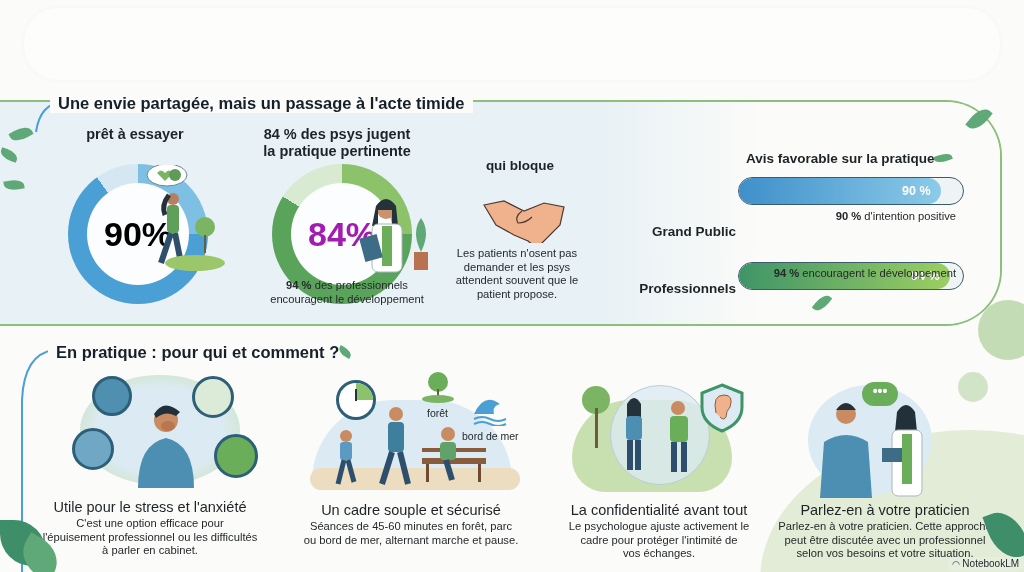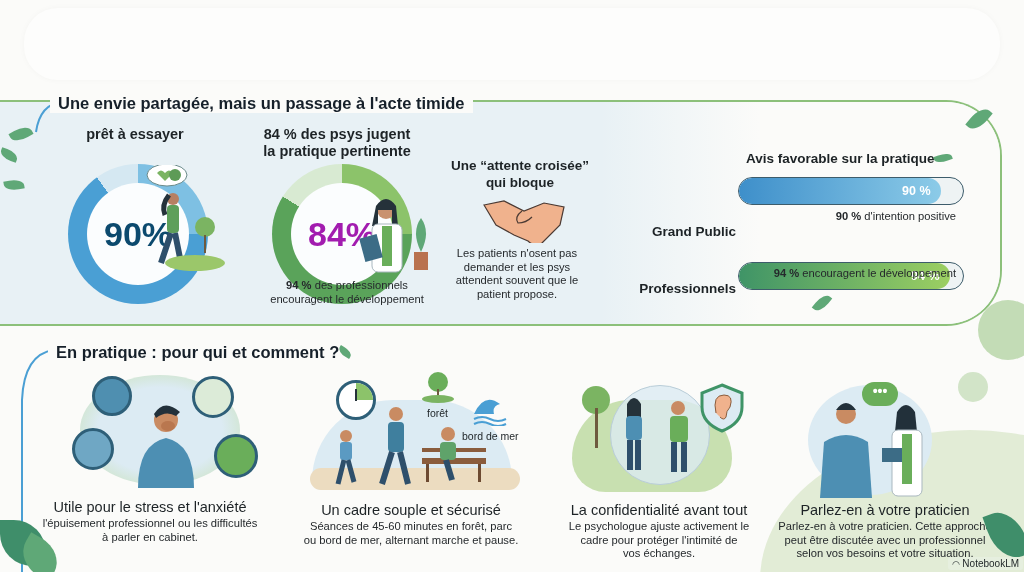--- a/index.html
+++ b/index.html
@@ -70,21 +70,21 @@
 <div class="leaf" style="left:10px;top:128px;width:22px;height:12px;transform:rotate(-30deg)"></div>
 <div class="leaf" style="left:0;top:150px;width:18px;height:10px;transform:rotate(20deg)"></div>
 <div class="leaf" style="left:4px;top:180px;width:20px;height:10px;transform:rotate(-10deg)"></div>
 
 <div class="abs section-title" style="left:50px;top:94px">Une envie partagée, mais un passage à l'acte timide</div>
 
 <div class="abs stat-head" style="left:60px;top:126px;width:150px">
   <div>prêt à essayer</div>
 </div>
 <div class="abs donut" style="left:68px;top:164px;background:conic-gradient(#7ec0e3 0 25%, #4a9fd4 25% 90%, #d5e8f2 90% 100%)">
-  <div class="donut-inner" style="color:#0c4a6e">90%</div>
+  <div class="donut-inner" style="color:#000000">90%</div>
 </div>
 
 <svg class="abs" style="left:145px;top:165px" width="80" height="110">
   <ellipse cx="22" cy="10" rx="20" ry="11" fill="#fff" stroke="#6a8a8a"></ellipse>
   <path d="M12 8 q4 -5 8 0 q4 -5 8 0 l-8 8z" fill="#7bb462"></path>
   <circle cx="30" cy="10" r="6" fill="#5d9b57"></circle>
   <circle cx="28" cy="34" r="6" fill="#b77f62"></circle>
   <path d="M24 30 q-8 10 -4 20" stroke="#25323a" stroke-width="5" fill="none"></path>
   <rect x="22" y="40" width="12" height="28" rx="4" fill="#5e9f5a"></rect>
   <path d="M26 68 l-10 30 M30 68 l6 30" stroke="#2e4f6b" stroke-width="6"></path>
@@ -109,21 +109,20 @@
   <rect x="10" y="40" width="18" height="24" fill="#3c6c86" transform="rotate(-15 19 52)"></rect>
   <rect x="62" y="56" width="14" height="18" fill="#b9724f"></rect>
   <path d="M69 56 q-10 -20 0 -34 q10 14 0 34" fill="#5fa877"></path>
 </svg>
 <div class="abs small" style="left:262px;top:279px;width:170px">
   <div><b>94 %</b><span> des professionnels</span></div>
   <div>encouragent le développement</div>
 </div>
 
 <div class="abs stat-head" style="left:440px;top:157px;width:160px;font-size:13.5px">
-  <div>Une “attente croisée”</div>
   <div>qui bloque</div>
 </div>
 <svg class="abs" style="left:482px;top:195px" width="84" height="48">
   <path d="M2 10 l20 -4 l20 10 l20 -8 l20 4 l-4 18 l-18 18 q-8 4 -14 -2 l-14 -6 l-18 -10z" fill="#f0b28d" stroke="#4b3a33" stroke-width="1.2"></path>
   <path d="M40 16 q-8 6 -4 12 q8 0 14 -6" fill="none" stroke="#4b3a33" stroke-width="1.2"></path>
 </svg>
 <div class="abs small" style="left:442px;top:247px;width:150px">
   <div>Les patients n'osent pas</div>
   <div>demander et les psys</div>
   <div>attendent souvent que le</div>
@@ -167,20 +166,21 @@
 <div class="abs" style="left:72px;top:428px;width:42px;height:42px;border-radius:50%;background:#6fa7c4;border:3px solid #2e5f78"></div>
 <div class="abs" style="left:214px;top:434px;width:44px;height:44px;border-radius:50%;background:#6aae5a;border:3px solid #2e5f78"></div>
 <svg class="abs" style="left:126px;top:398px" width="80" height="90">
   <circle cx="40" cy="22" r="12" fill="#c98b62"></circle>
   <path d="M28 16 q10 -16 26 -2 l-4 4 q-10 -6 -20 2z" fill="#22303a"></path>
   <path d="M12 90 q0 -44 28 -50 q28 6 28 50z" fill="#4d8fb3"></path>
   <ellipse cx="42" cy="28" rx="7" ry="5" fill="#b9774f"></ellipse>
 </svg>
 <div class="abs card-title" style="left:40px;top:499px;width:220px">Utile pour le stress et l'anxiété</div>
 <div class="abs card-desc" style="left:40px;top:517px;width:220px">
+  <div>C'est une option efficace pour</div>
   <div>l'épuisement professionnel ou les difficultés</div>
   <div>à parler en cabinet.</div>
 </div>
 
 <div class="abs illus" style="left:312px;top:400px;width:200px;height:90px;border-radius:90px 90px 10px 10px;background:#dcebf3"></div>
 <div class="abs" style="left:310px;top:468px;width:210px;height:22px;border-radius:12px;background:#ecdcc0"></div>
 <div class="abs" style="left:336px;top:380px;width:40px;height:40px;border-radius:50%;background:#fff;border:3px solid #2e5f78;overflow:hidden">
   <div style="position:absolute;left:17px;top:0;width:17px;height:17px;background:#8cc36a"></div>
   <div style="position:absolute;left:16px;top:6px;width:2px;height:12px;background:#25323a"></div>
 </div>

